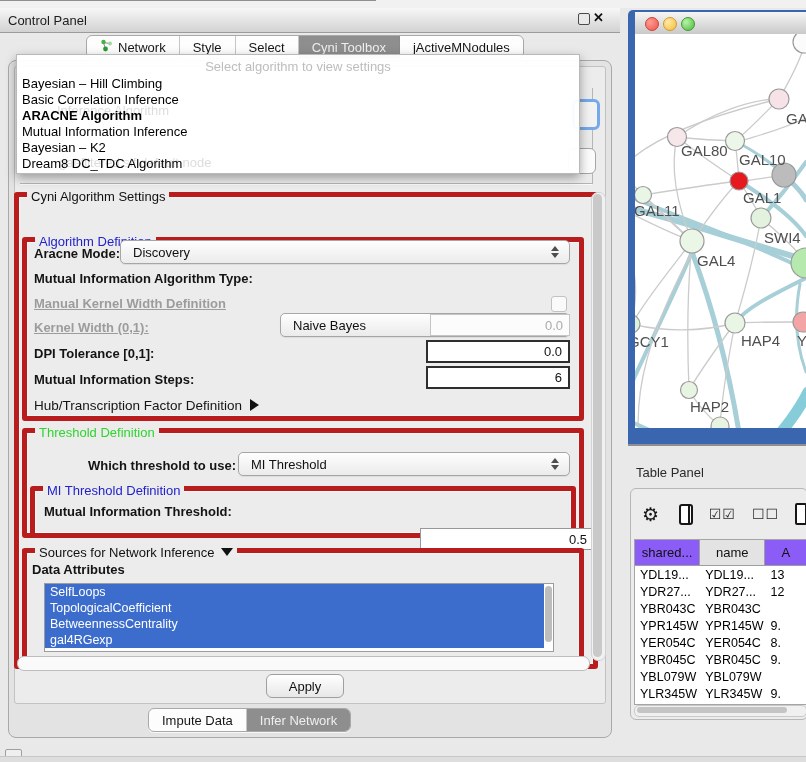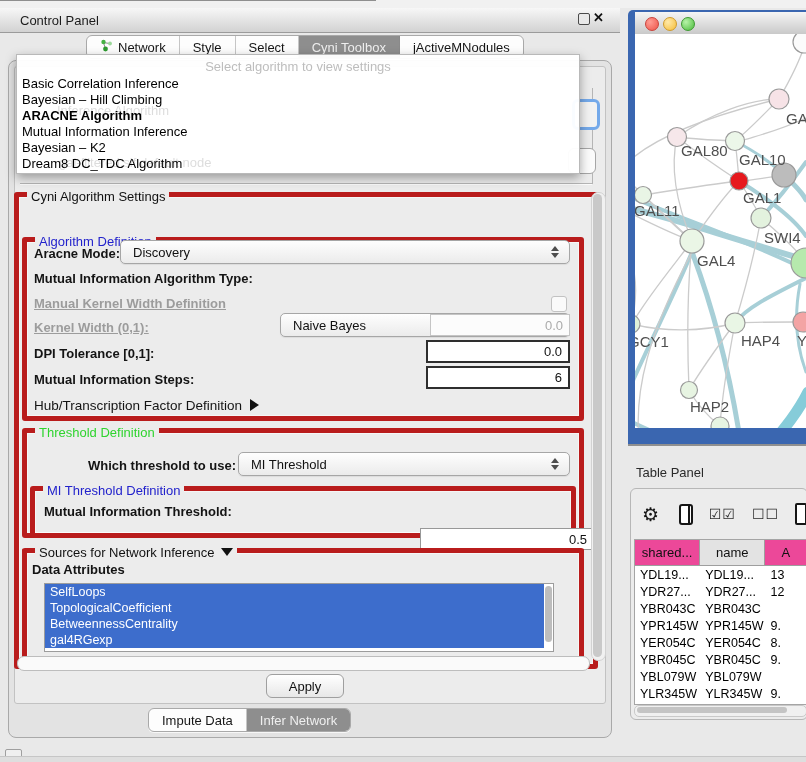--- a/index.html
+++ b/index.html
@@ -6,21 +6,21 @@
   body{width:806px;height:762px;position:relative;overflow:hidden;background:#e9e9e9;
        font-family:"Liberation Sans", sans-serif;-webkit-font-smoothing:antialiased;}
   .abs{position:absolute;}
 
   
   .top-strip{left:0;top:0;width:806px;height:8px;background:#f1f1f1;}
   .top-line{left:0;top:0;width:376px;height:1px;background:#8f8f8f;}
   .titlebar{left:0;top:8px;width:620px;height:24px;
     background:linear-gradient(#f7f7f7,#d2d2d2);border-bottom:1px solid #9b9b9b;
     display:flex;align-items:center;}
-  .titlebar .t{font-size:13px;color:#1c1c1c;margin-left:20px;}
+  .titlebar .t{font-size:13px;color:#1c1c1c;margin-left:8px;}
   .float-btn{left:578px;top:13px;width:10px;height:10px;border:1.5px solid #4a4a4a;border-radius:2px;background:#e9e9e9;}
   .close-btn{left:593px;top:10px;font-size:13px;font-weight:bold;color:#111;}
 
   
   .segbar{display:flex;background:#fdfdfd;border:1px solid #a9a9a9;border-radius:6px;overflow:hidden;height:22px;box-shadow:0 1px 0 rgba(255,255,255,.7);}
   .seg{display:flex;align-items:center;gap:5px;padding:0 13px;font-size:13px;color:#161616;border-right:1px solid #c6c6c6;white-space:nowrap;cursor:default;}
   .seg:last-child{border-right:none;}
   .seg.sel{background:#8e8e8e;color:#efefef;border-right-color:#8a8a8a;}
   #top-tabs{left:86px;top:35px;}
   #bottom-tabs{left:148px;top:708px;}
@@ -99,21 +99,21 @@
   .tp-frame{left:630px;top:488px;width:176px;height:230px;background:#ececec;border:1px solid #b7b7b7;border-radius:6px;}
   .tp-toolbar{position:absolute;left:0;top:8px;right:0;height:34px;display:flex;align-items:center;}
   .gear{font-size:19px;color:#161616;margin-left:11px;}
   .col-icon{width:17px;height:17px;border:2px solid #161616;border-radius:3px;margin-left:20px;position:relative;background:#fff;}
   .col-icon:before{content:"";position:absolute;left:7px;top:0;bottom:0;width:2px;background:#161616;}
   .cb-pair{font-size:14px;color:#2a2a2a;margin-left:16px;letter-spacing:1px;}
   .doc-icon{width:14px;height:18px;border:2px solid #161616;border-radius:2px;margin-left:16px;background:#fff;}
   .tp-table{position:absolute;left:3px;top:50px;right:-1px;height:164px;background:#fff;border:1px solid #a5a5a5;overflow:hidden;}
   .thead{display:flex;height:25px;border-bottom:1px solid #9e9e9e;}
   .th{font-size:13px;color:#111;display:flex;align-items:center;justify-content:center;border-right:1px solid #9e9e9e;background:#e3e3e3;overflow:hidden;}
-  .th.selcol{background:#ec4899;}
+  .th.selcol{background:#8b5cf6;}
   .trow{display:flex;height:17px;}
   .td{font-size:12.5px;color:#000;padding-left:5px;display:flex;align-items:center;overflow:hidden;white-space:nowrap;}
   .tp-hscroll{position:absolute;left:3px;top:216px;right:0;height:10px;background:#f0f0f0;border:1px solid #c9c9c9;border-radius:5px;}
   .tp-hscroll .thumb{position:absolute;left:2px;top:1px;width:150px;height:6px;background:#c4c4c4;border-radius:4px;}
 </style>
 </head>
 <body>
 
 <div class="abs top-strip"></div>
 <div class="abs top-line"></div>
@@ -240,22 +240,22 @@
   </div>
 <div class="abs hscroll"></div>
 
 <div class="abs apply-btn">Apply</div>
 
 <div class="abs popup">
   <div class="ph">Select algorithm to view settings</div>
   <div class="ghost" style="left:40px;top:48px;">Inference Algorithm</div>
   <div class="ghost" style="left:42px;top:100px;">gal-filtered.sif default node</div>
   <div class="pitems" id="popup-list">
+      <div class="pitem">Bayesian – Hill Climbing</div>
       <div class="pitem">Basic Correlation Inference</div>
-      <div class="pitem">Bayesian – Hill Climbing</div>
       <div class="pitem bold">ARACNE Algorithm</div>
       <div class="pitem">Mutual Information Inference</div>
       <div class="pitem">Bayesian – K2</div>
       <div class="pitem">Dream8 DC_TDC Algorithm</div>
     </div>
 </div>
 
 <div class="abs segbar" id="bottom-tabs">
     <div class="seg">Impute Data</div>
     <div class="seg sel">Infer Network</div>

